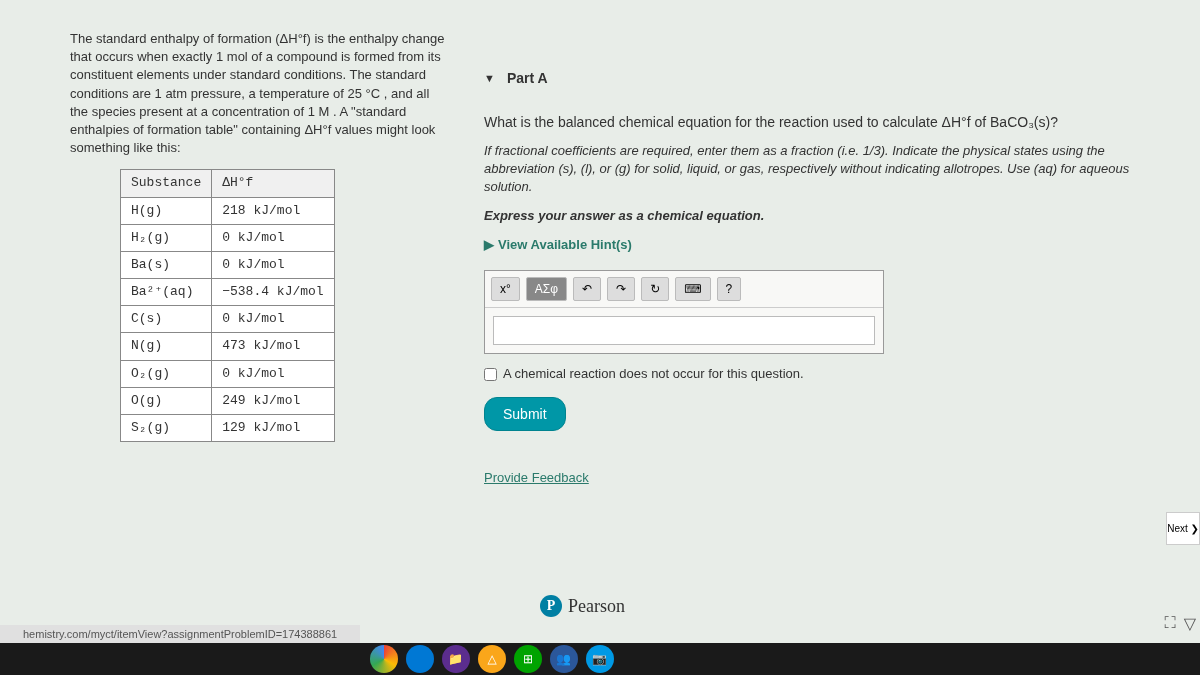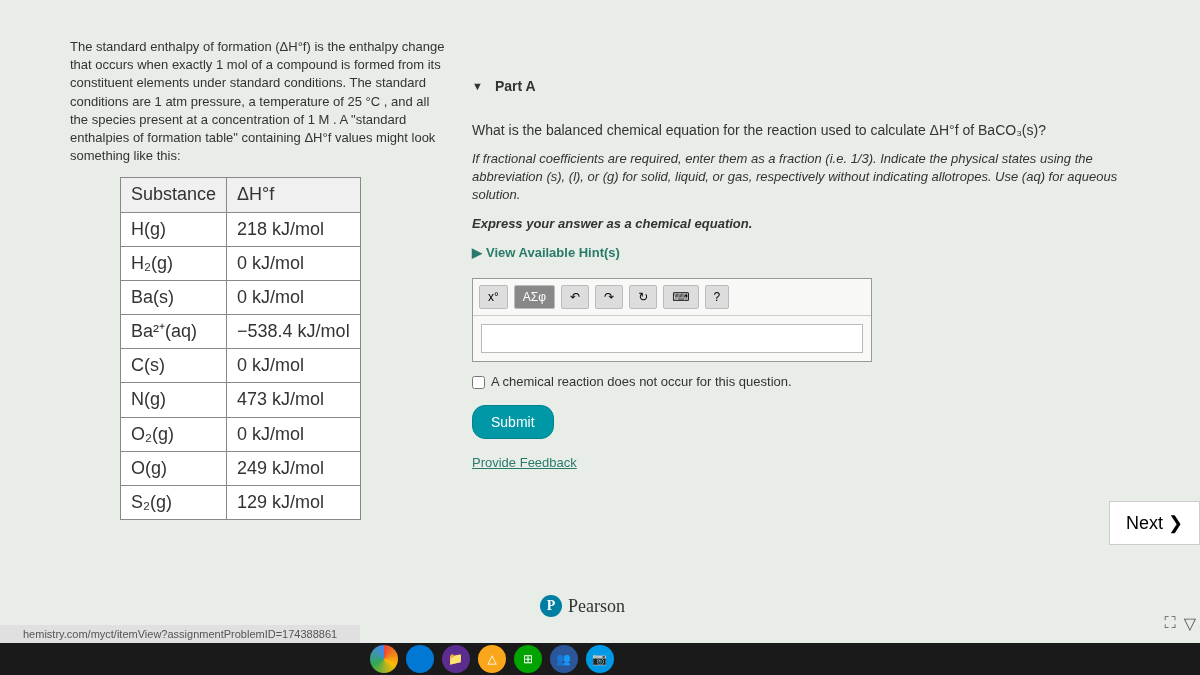--- a/index.html
+++ b/index.html
@@ -7,36 +7,37 @@
   font-family: Arial, sans-serif;
   background: #e8ede8;
   width: 1200px;
   height: 675px;
   position: relative;
   overflow: hidden;
   color: #333;
 }
 .main-content {
   display: flex;
-  padding: 38px 40px 0 70px;
-  gap: 22px;
+  padding: 30px 40px 0 70px;
+  gap: 34px;
 }
 .left-panel {
   width: 380px;
   font-size: 13px;
   line-height: 1.4;
 }
 .intro-text {
   margin-bottom: 12px;
 }
 .data-table {
   border-collapse: collapse;
   margin-left: 50px;
   background: #fff;
-  font-size: 18px;
+  font-size: 13px;
+  font-family: Liberation Mono, monospace;
 }
 .data-table td, .data-table th {
   border: 1px solid #888;
   padding: 4px 10px;
   text-align: left;
 }
 .data-table th {
   font-weight: normal;
   background: #f0f0f0;
 }
@@ -120,30 +121,30 @@
   font-size: 14px;
   cursor: pointer;
   border-radius: 13px;
 }
 .feedback-link {
   color: #2a7a6b;
   text-decoration: underline;
   font-size: 13px;
   cursor: pointer;
   display: inline-block;
-  margin-top: 16px;
+  margin-top: 39px;
 }
 .next-btn {
   position: absolute;
   right: 0;
   bottom: 130px;
   background: #fff;
   border: 1px solid #ccc;
-  padding: 10px 16px;
-  font-size: 18px;
+  padding: 10px 0;
+  font-size: 10px;
   cursor: pointer;
 }
 .pearson-footer {
   position: absolute;
   bottom: 58px;
   left: 50%;
   transform: translateX(-60px);
   display: flex;
   align-items: center;
   gap: 6px;

